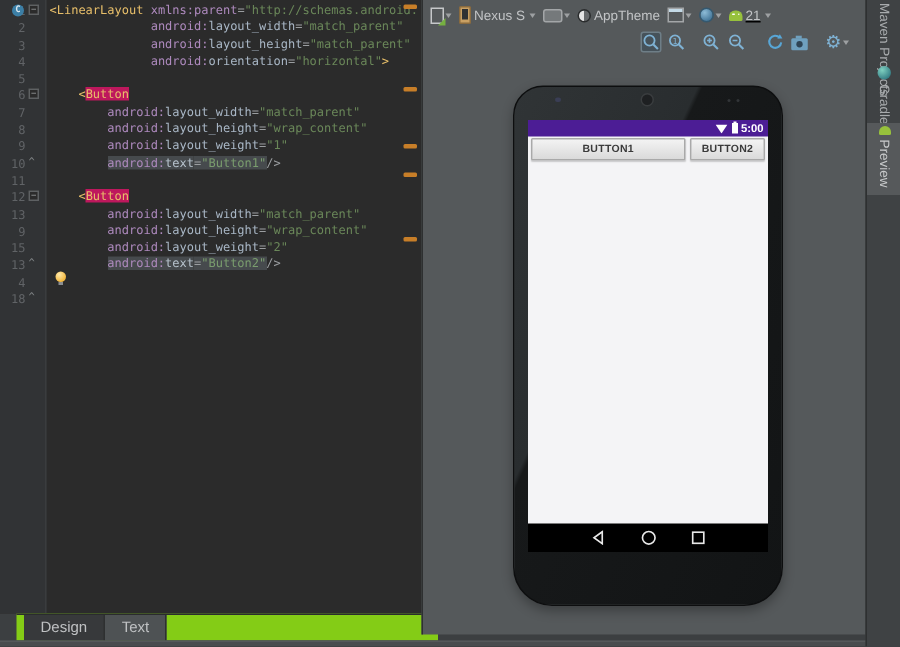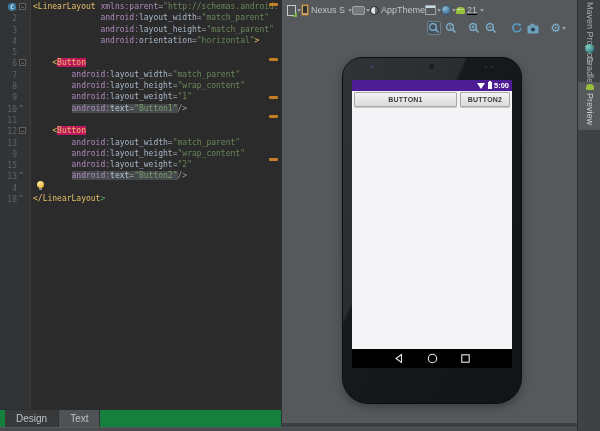--- a/index.html
+++ b/index.html
@@ -24,33 +24,33 @@
   .s-str{color:#6A8759;} .s-grn{color:#59A869;}
   .s-taghl{color:#E8BF6A;background:#be185d;}
   .s-nsh{color:#AE8ABE;background:#464A4D;} .s-attrh{color:#B6C2CC;background:#464A4D;}
   .s-plh{color:#9A9DA0;background:#464A4D;} .s-strh{color:#7A9D6E;background:#464A4D;}
   .mark{position:absolute;right:3px;width:9px;height:3px;background:#C77E28;border-radius:1px;}
   .bulb{position:absolute;left:37px;top:181px;width:7px;height:7px;border-radius:50%;
         background:radial-gradient(circle at 35% 30%,#FFE9A8,#F2B73F 70%);}
   .bulb::after{content:'';position:absolute;left:2px;top:7px;width:3px;height:2px;background:#8A8D8F;}
 
   
-  .btabs{position:absolute;left:0;top:409px;width:281px;height:18px;background:#15803d;
+  .btabs{position:absolute;left:11px;top:409px;width:281px;height:18px;background:#84cc16;
          border-top:1px solid #2A2C2D;display:flex;align-items:stretch;padding-left:5px;}
   .btab{display:flex;align-items:center;padding:0 11px;font-size:10px;color:#BFC1C3;background:#37393B;
         border-right:1px solid #2E3031;}
   .btab.sel{background:#4E5254;}
 
   
   .bstrip{position:absolute;left:0;top:427px;width:600px;height:4px;background:#494C4E;border-top:1px solid #55585A;}
 
   
   .preview{position:absolute;left:281px;top:0;width:296px;height:423px;background:#55595B;
            border-left:1px solid #2E3031;}
-  .tb1{height:19px;display:flex;align-items:center;padding:1px 4px 0 5px;text-align:right;}
+  .tb1{height:19px;display:flex;align-items:center;gap:5px;padding:1px 4px 0 5px;text-align:right;}
   .tb2{height:18px;display:flex;align-items:center;justify-content:flex-end;gap:3px;padding-right:12px;}
   .tblabel{font-size:9px;color:#C2C4C6;}
   .chev{width:0;height:0;border-left:2.5px solid transparent;border-right:2.5px solid transparent;
         border-top:3px solid #9DA0A2;margin-left:1px;}
   .ibox{width:14px;height:14px;display:flex;align-items:center;justify-content:center;}
   .ibox.selbox{background:#46525A;border:1px solid #6E7E87;border-radius:2px;}
   .ic-config{width:9px;height:11px;border:1px solid #C6C8CA;position:relative;background:#55595B;}
   .ic-config::after{content:'';position:absolute;right:-2px;bottom:-2px;width:0;height:0;
         border-left:5px solid transparent;border-bottom:5px solid #76B041;}
   .ic-device{width:8px;height:12px;border:1px solid #8A6B3F;background:#C9A063;border-radius:1px;position:relative;}
@@ -190,21 +190,20 @@
       <div class="cline"><span class="s-pl">        </span><span class="s-ns">android:</span><span class="s-attr">layout_height</span><span class="s-pl">=</span><span class="s-str">"wrap_content"</span></div>
       <div class="cline"><span class="s-pl">        </span><span class="s-ns">android:</span><span class="s-attr">layout_weight</span><span class="s-pl">=</span><span class="s-str">"1"</span></div>
       <div class="cline"><span class="s-pl">        </span><span class="s-nsh">android:</span><span class="s-attrh">text</span><span class="s-plh">=</span><span class="s-strh">"Button1"</span><span class="s-pl">/&gt;</span></div>
       <div class="cline"></div>
       <div class="cline"><span class="s-pl">    </span><span class="s-tag">&lt;</span><span class="s-taghl">Button</span></div>
       <div class="cline"><span class="s-pl">        </span><span class="s-ns">android:</span><span class="s-attr">layout_width</span><span class="s-pl">=</span><span class="s-str">"match_parent"</span></div>
       <div class="cline"><span class="s-pl">        </span><span class="s-ns">android:</span><span class="s-attr">layout_height</span><span class="s-pl">=</span><span class="s-str">"wrap_content"</span></div>
       <div class="cline"><span class="s-pl">        </span><span class="s-ns">android:</span><span class="s-attr">layout_weight</span><span class="s-pl">=</span><span class="s-str">"2"</span></div>
       <div class="cline"><span class="s-pl">        </span><span class="s-nsh">android:</span><span class="s-attrh">text</span><span class="s-plh">=</span><span class="s-strh">"Button2"</span><span class="s-pl">/&gt;</span></div>
       <div class="cline"></div>
-      <div class="cline"><span class="s-tag">&lt;/LinearLayout</span><span class="s-grn">&gt;</span></div>
     </div>
   <div class="bulb"></div>
   <div>
       <div class="mark" style="top: 3px;"></div>
       <div class="mark" style="top: 58px;"></div>
       <div class="mark" style="top: 96px;"></div>
       <div class="mark" style="top: 115px;"></div>
       <div class="mark" style="top: 158px;"></div>
     </div>
 </div>

